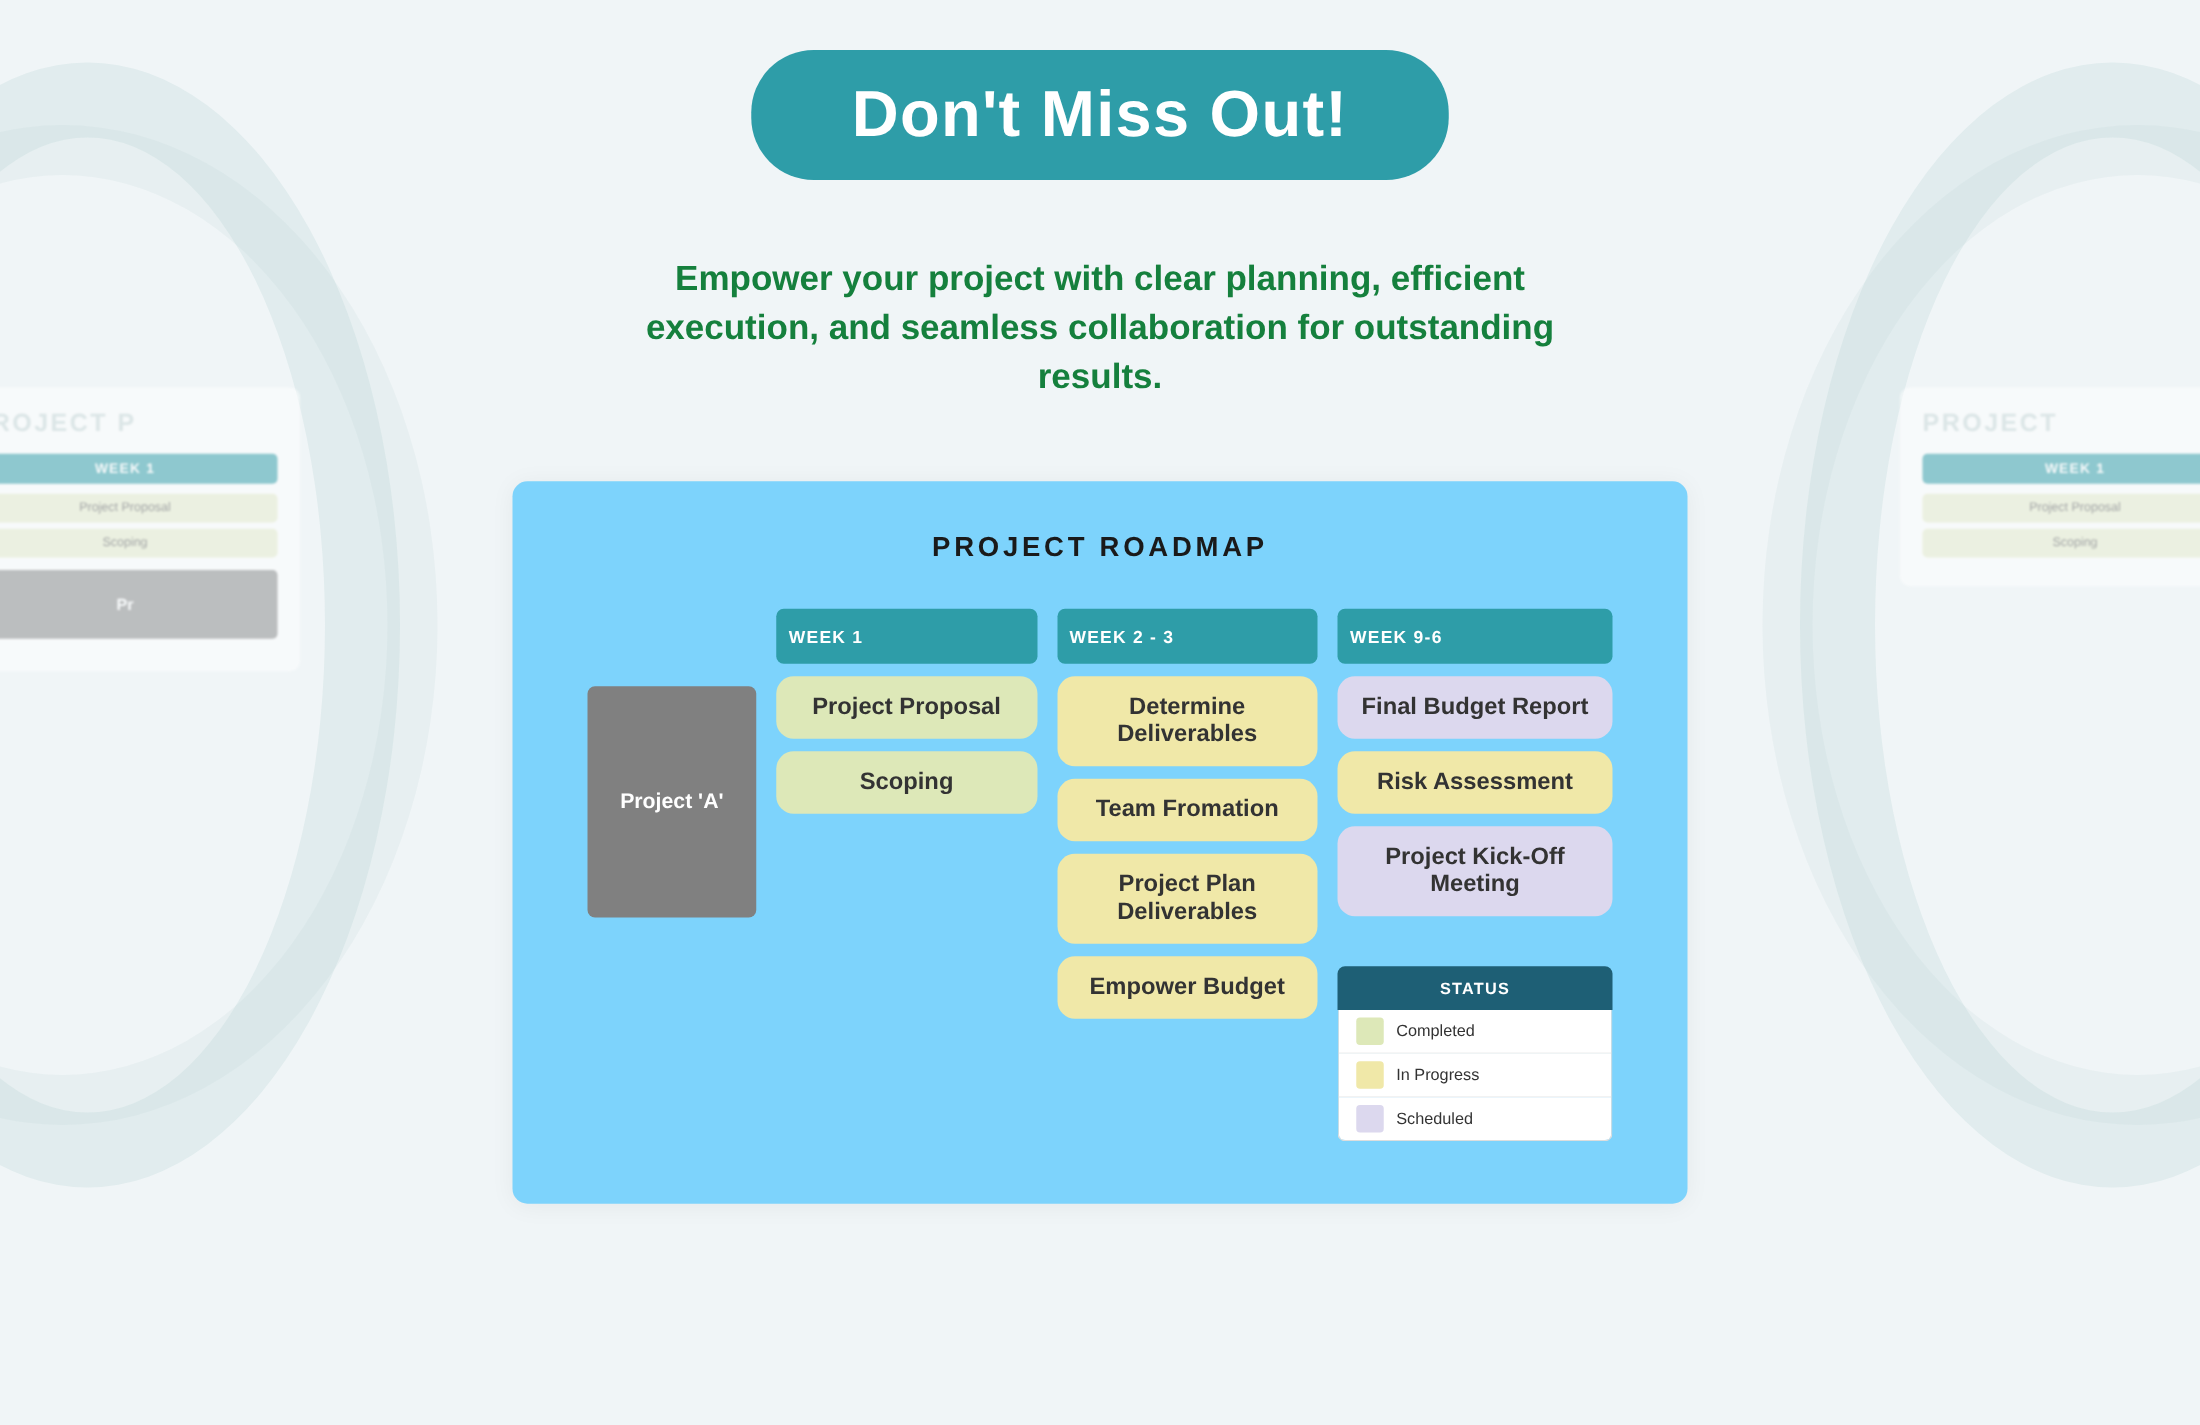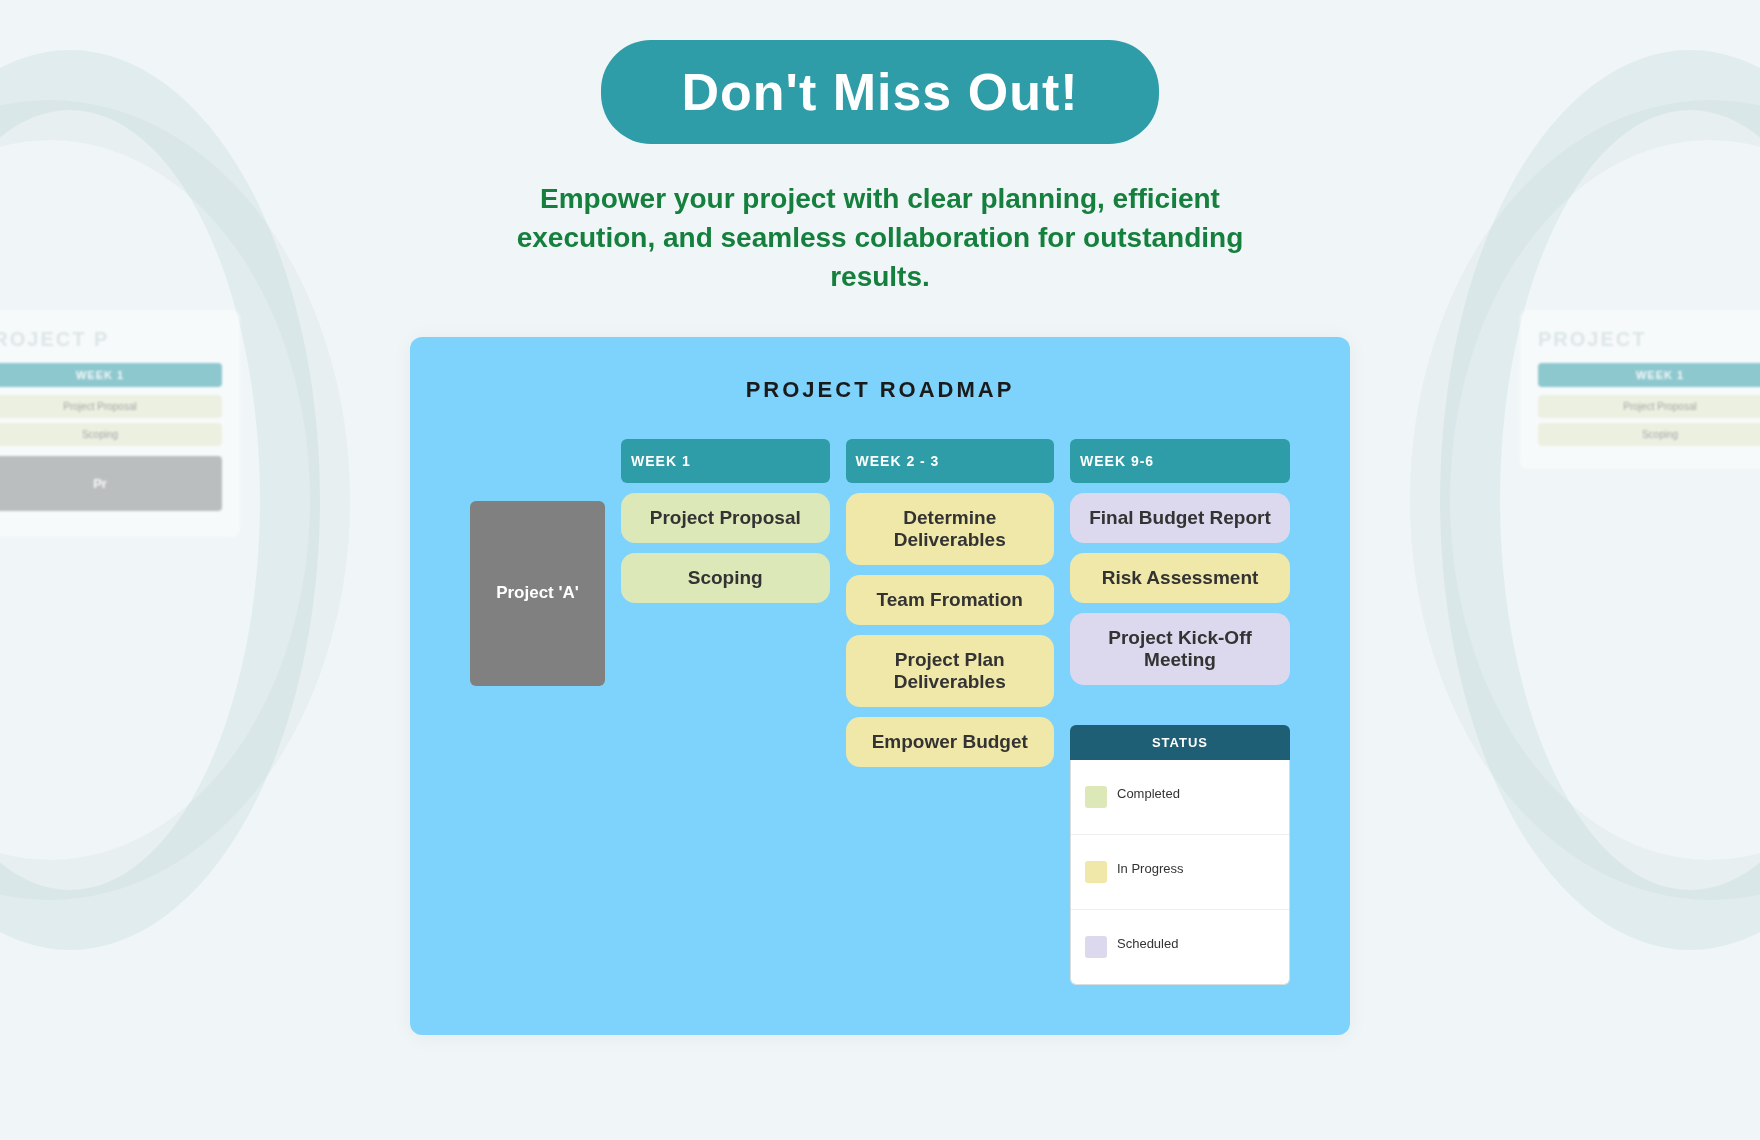--- a/index.html
+++ b/index.html
@@ -1,15 +1,15 @@
 <!DOCTYPE html>
 <html><head>
   <meta charset="utf-8">
   <style>
-    * { margin: 0; padding: 0; box-sizing: border-box; }
+    * { margin: 0; padding: 0; box-sizing: border-box; gap: 24px; }
 
     body {
       width: 1760px;
       height: 1140px;
       overflow: hidden;
       background: #f0f5f7;
       font-family: 'Arial', sans-serif;
       position: relative;
     }
 
@@ -267,21 +267,22 @@
 
     .status-items {
       border: 1px solid #ddd;
       border-top: none;
       border-radius: 0 0 6px 6px;
       overflow: hidden;
     }
 
     .status-item {
       display: flex;
-      padding: 26px 14px;
+      align-items: center;
+      padding: 6px 14px;
       gap: 10px;
       border-bottom: 1px solid #eee;
       background: white;
     }
 
     .status-item:last-child {
       border-bottom: none;
     }
 
     .status-dot {

